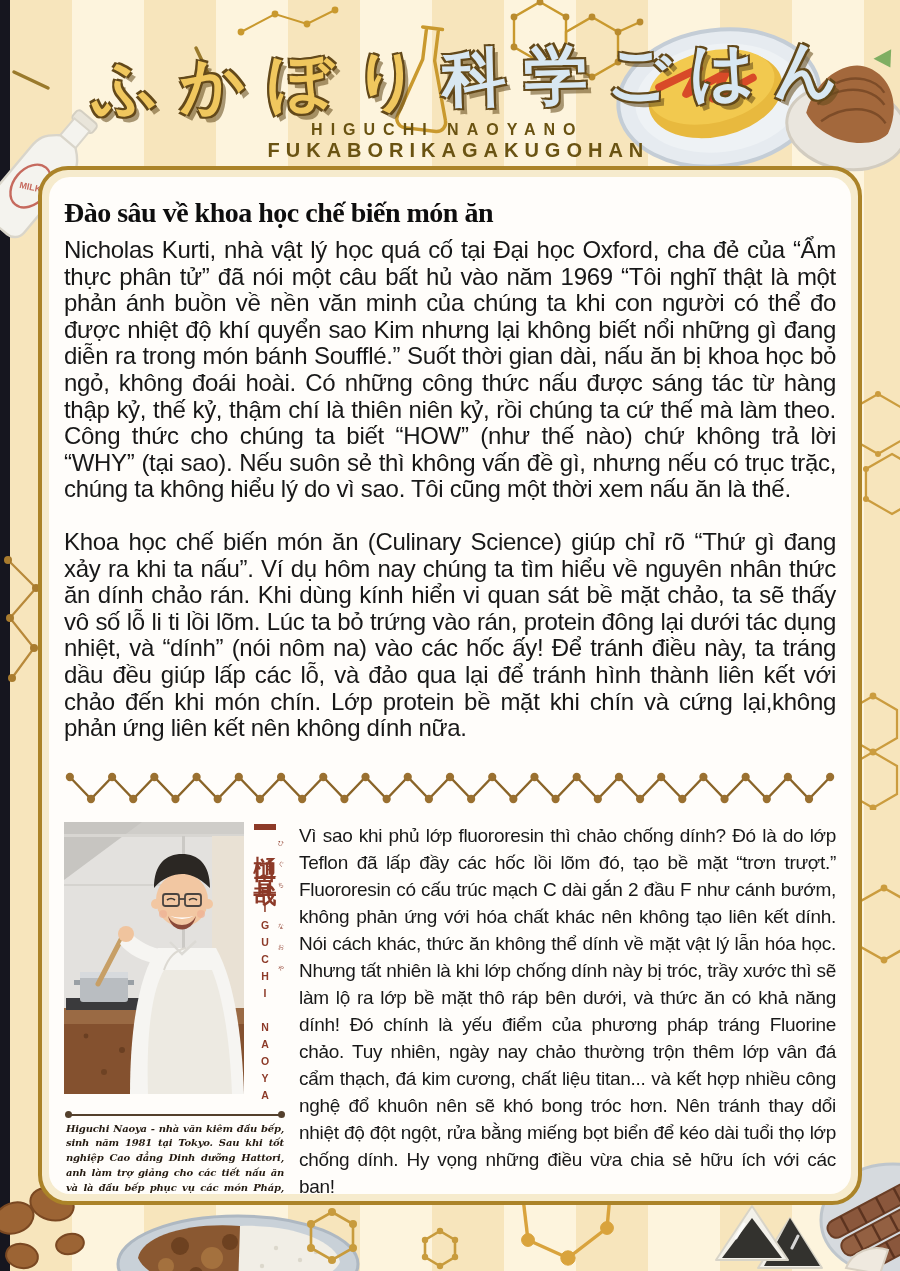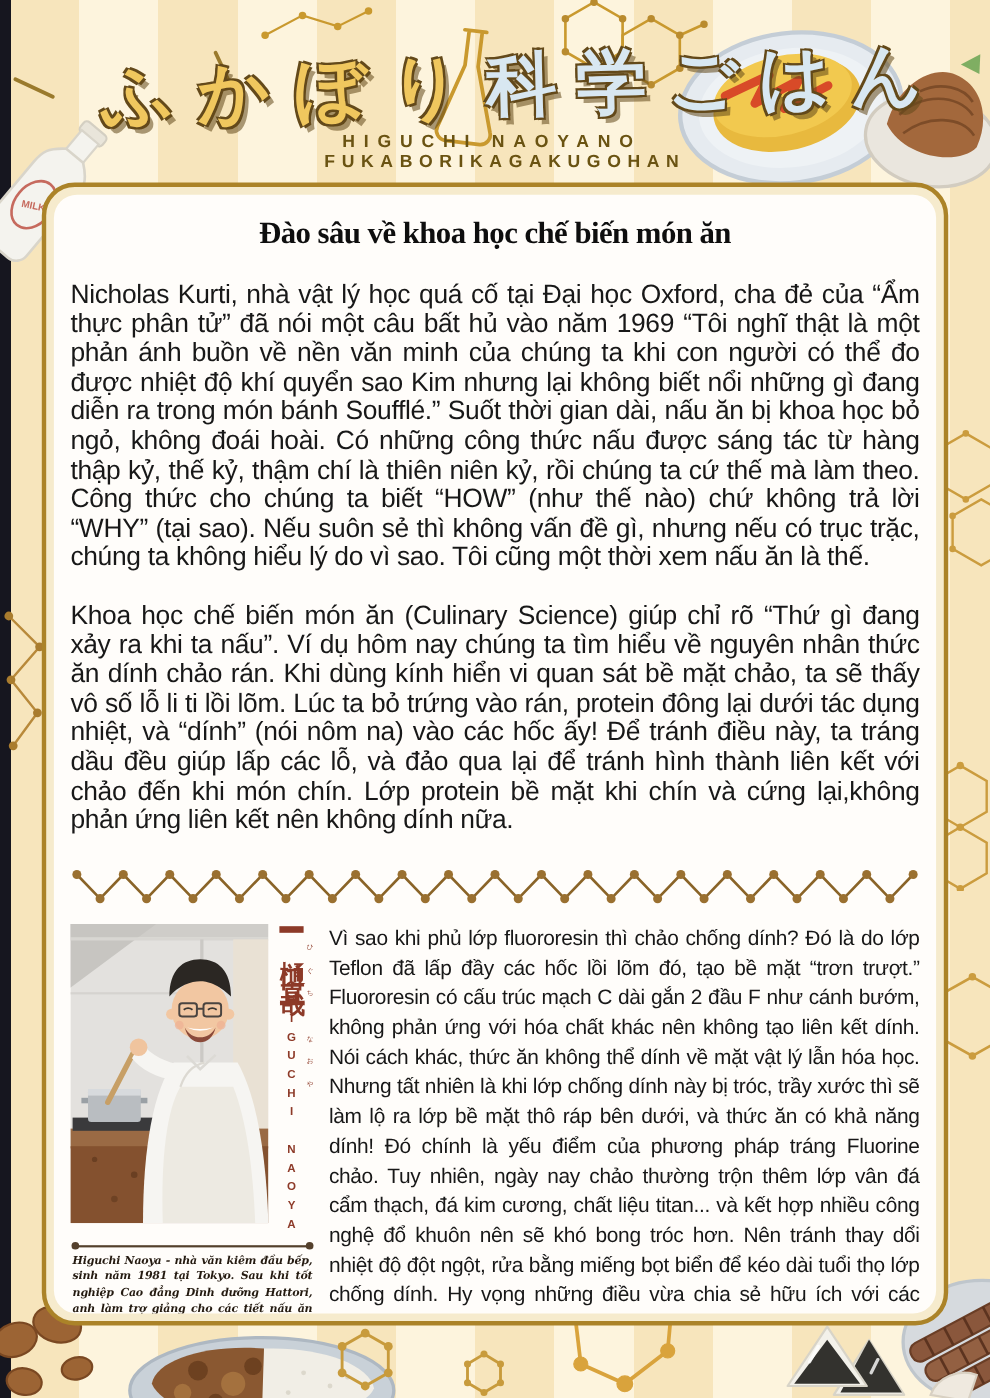--- a/index.html
+++ b/index.html
@@ -13,28 +13,28 @@
   .jp-title{position:absolute;left:92px;top:46px;width:742px;display:flex;justify-content:space-between;
       z-index:6;font-family:"DejaVu Sans",sans-serif;font-weight:bold;font-size:64px;line-height:1;
       transform:rotate(-1.5deg);white-space:nowrap;}
   .jp-gold{color:#f0c75e;letter-spacing:22px;
       text-shadow:-2px -2px 0 #63491a,2px -2px 0 #63491a,-2px 2px 0 #63491a,2px 2px 0 #63491a,5px 6px 0 rgba(99,73,26,.55);}
   .jp-blue{color:#d8e7f1;letter-spacing:18px;
       text-shadow:-2px -2px 0 #63491a,2px -2px 0 #63491a,-2px 2px 0 #63491a,2px 2px 0 #63491a,5px 6px 0 rgba(99,73,26,.55);}
   .sub1{position:absolute;top:121px;left:50%;transform:translateX(-51%);z-index:6;
       font-size:16px;font-weight:bold;letter-spacing:8px;color:#6a5312;white-space:nowrap;}
   .sub2{position:absolute;top:139px;left:50%;transform:translateX(-51%);z-index:6;
-      font-size:16px;font-weight:bold;letter-spacing:6px;color:#6a5312;white-space:nowrap;padding-left:25px;}
+      font-size:20px;font-weight:bold;letter-spacing:6px;color:#6a5312;white-space:nowrap;padding-left:25px;}
   
   .box{position:absolute;left:38px;top:166px;width:824px;height:1039px;box-sizing:border-box;
       border:4px solid #ab8328;border-radius:30px;background:#f6ebcd;padding:7px;z-index:20;}
   .box-inner{width:100%;height:100%;box-sizing:border-box;background:#fffdfa;border-radius:21px;
       padding:14px 15px 0 15px;overflow:hidden;}
   h1.article-title{font-family:"Liberation Serif",serif;font-weight:bold;font-size:28px;
-      margin:6px 0 26px;text-align:center;color:#0e0e0e;letter-spacing:-0.5px;}
+      margin:6px 0 8px;color:#0e0e0e;letter-spacing:-0.5px;}
   .lead p{font-size:24px;line-height:26.6px;letter-spacing:-0.3px;text-align:justify;
       color:#181818;margin:0 0 26px;}
   .divider{display:block;width:100%;height:42px;margin:2px 0 12px;}
   .cols{display:flex;gap:13px;}
   .colL{width:222px;flex:none;}
   .colR{flex:1;min-width:0;}
   .colR p{font-size:19px;line-height:27px;letter-spacing:-0.3px;text-align:justify;
       color:#181818;margin:0 0 14px;}
   .photo-row{display:flex;}
   .photo{width:180px;height:272px;flex:none;}

